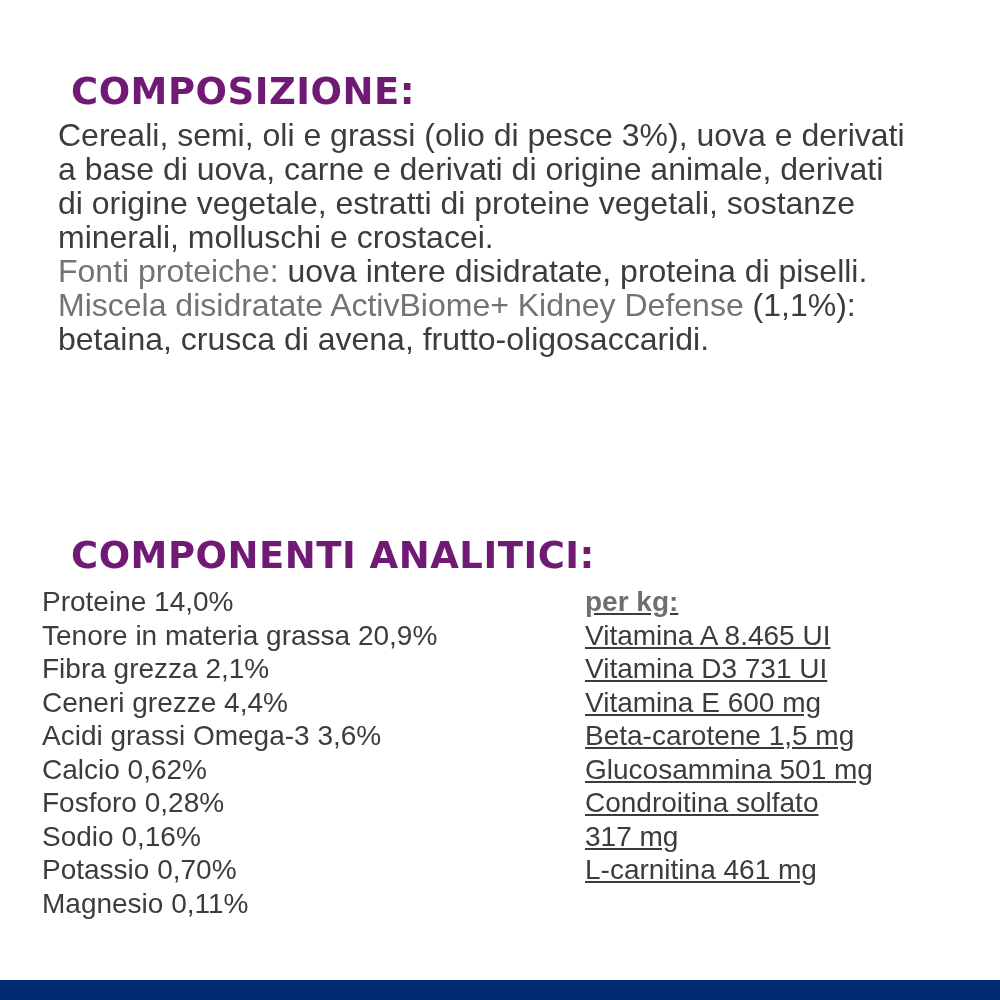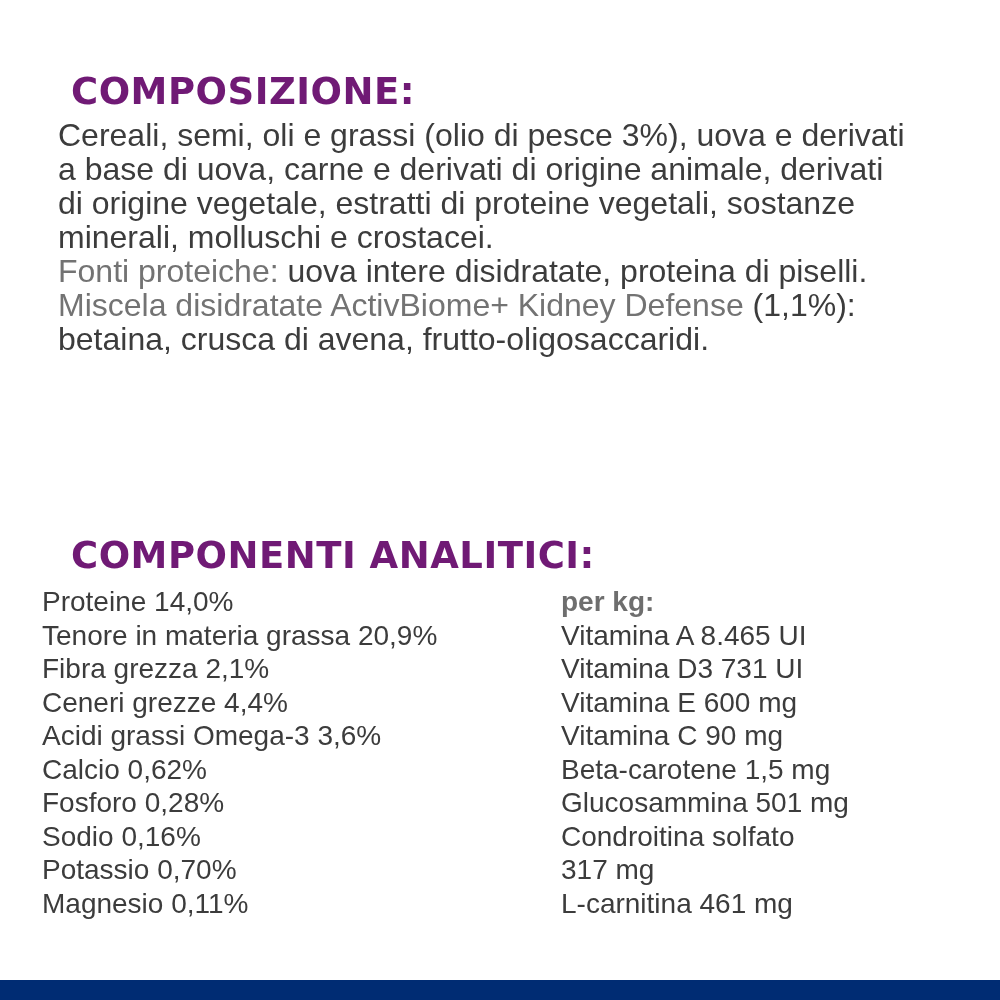--- a/index.html
+++ b/index.html
@@ -48,21 +48,21 @@
     }
 
     .analytic-col {
       position: absolute;
       top: 585px;
       font-size: 28px;
       line-height: 33.5px;
       color: #3c3c3c;
     }
     .analytic-col.left { left: 42px; width: 510px; }
-    .analytic-col.right { left: 561px; width: 400px; }
+    .analytic-col.right { left: 585px; width: 400px; text-decoration: underline; }
     .analytic-col .row {
       white-space: nowrap;
     }
     .analytic-col .sub-heading {
       font-weight: bold;
       color: #6e6e6e;
     }
 
     .bottom-bar {
       position: absolute;
@@ -107,21 +107,20 @@
   <div class="row">Sodio 0,16%</div>
   <div class="row">Potassio 0,70%</div>
   <div class="row">Magnesio 0,11%</div>
 </div>
 
 <div class="analytic-col right">
   <div class="row sub-heading">per kg:</div>
   <div class="row">Vitamina A 8.465 UI</div>
   <div class="row">Vitamina D3 731 UI</div>
   <div class="row">Vitamina E 600 mg</div>
-  <div class="row">Vitamina C 90 mg</div>
   <div class="row">Beta-carotene 1,5 mg</div>
   <div class="row">Glucosammina 501 mg</div>
   <div class="row">Condroitina solfato</div>
   <div class="row">317 mg</div>
   <div class="row">L-carnitina 461 mg</div>
 </div>
 
 <div class="bottom-bar"></div>
 
 </body></html>

